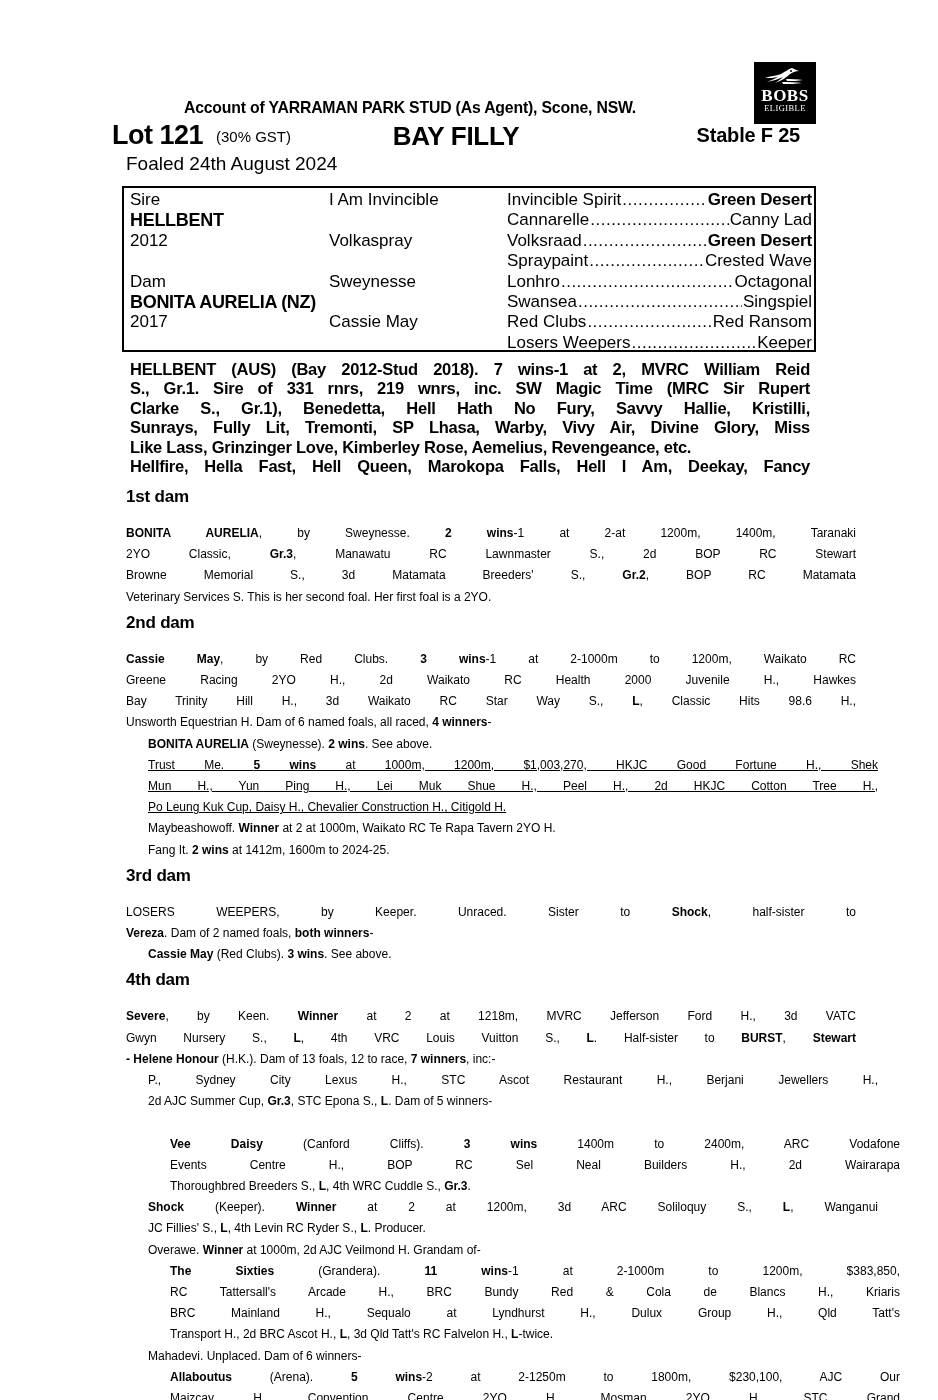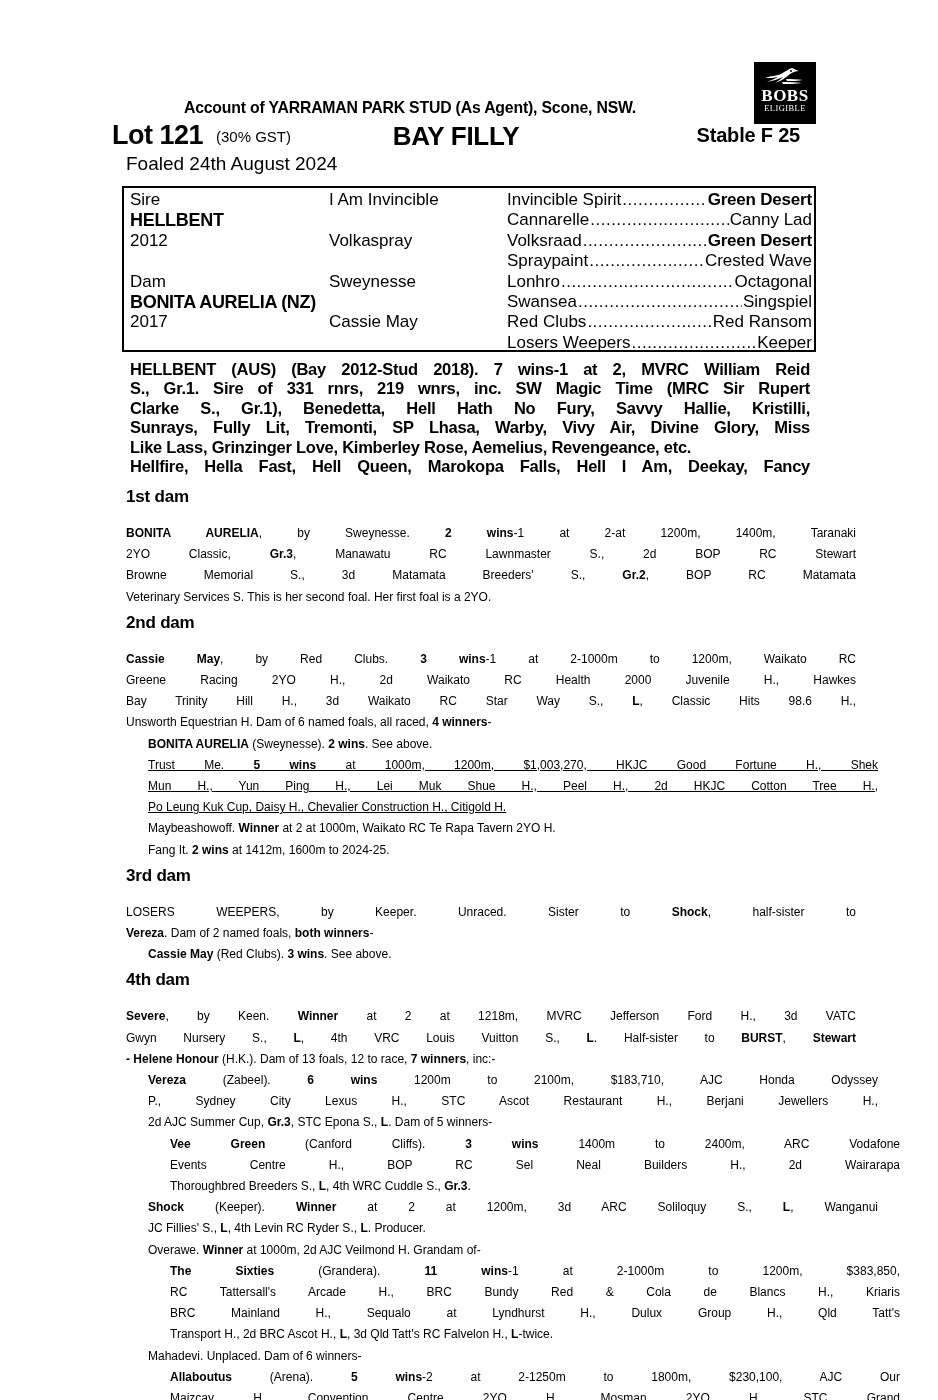--- a/index.html
+++ b/index.html
@@ -394,26 +394,25 @@
       <div class="para lvl1" style="top: 930.2px;">
         <span class="jl nolast"><b>Cassie May</b> (Red Clubs). <b>3 wins</b>. See above.</span>
       </div>
       <div class="dam-head" style="top: 970.4px;">4th dam</div>
       <div class="para lvl0" style="top: 992.4px;">
         <span class="jl"><b>Severe</b>, by Keen. <b>Winner</b> at 2 at 1218m, MVRC Jefferson Ford H., 3d VATC</span>
         <span class="jl">Gwyn Nursery S., <b>L</b>, 4th VRC Louis Vuitton S., <b>L</b>. Half-sister to <b>BURST</b>, <b>Stewart</b></span>
         <span class="jl nolast"><b>- Helene Honour</b> (H.K.). Dam of 13 foals, 12 to race, <b>7 winners</b>, inc:-</span>
       </div>
       <div class="para lvl1" style="top: 1056px;">
-        <span class="jl"><b>Vereza</b> (Zabeel). <b>6 wins</b> 1200m to 2100m, $183,710, AJC Honda Odyssey</span>
         <span class="jl">P., Sydney City Lexus H., STC Ascot Restaurant H., Berjani Jewellers H.,</span>
         <span class="jl nolast">2d AJC Summer Cup, <b>Gr.3</b>, STC Epona S., <b>L</b>. Dam of 5 winners-</span>
       </div>
       <div class="para lvl2" style="top: 1119.6px;">
-        <span class="jl"><b>Vee Green</b> (Canford Cliffs). <b>3 wins</b> 1400m to 2400m, ARC Vodafone</span>
+        <span class="jl"><b>Vee Daisy</b> (Canford Cliffs). <b>3 wins</b> 1400m to 2400m, ARC Vodafone</span>
         <span class="jl">Events Centre H., BOP RC Sel Neal Builders H., 2d Wairarapa</span>
         <span class="jl nolast">Thoroughbred Breeders S., <b>L</b>, 4th WRC Cuddle S., <b>Gr.3</b>.</span>
       </div>
       <div class="para lvl1" style="top: 1183.2px;">
         <span class="jl"><b>Shock</b> (Keeper). <b>Winner</b> at 2 at 1200m, 3d ARC Soliloquy S., <b>L</b>, Wanganui</span>
         <span class="jl nolast">JC Fillies' S., <b>L</b>, 4th Levin RC Ryder S., <b>L</b>. Producer.</span>
       </div>
       <div class="para lvl1" style="top: 1225.6px;">
         <span class="jl nolast">Overawe. <b>Winner</b> at 1000m, 2d AJC Veilmond H. Grandam of-</span>
       </div>

